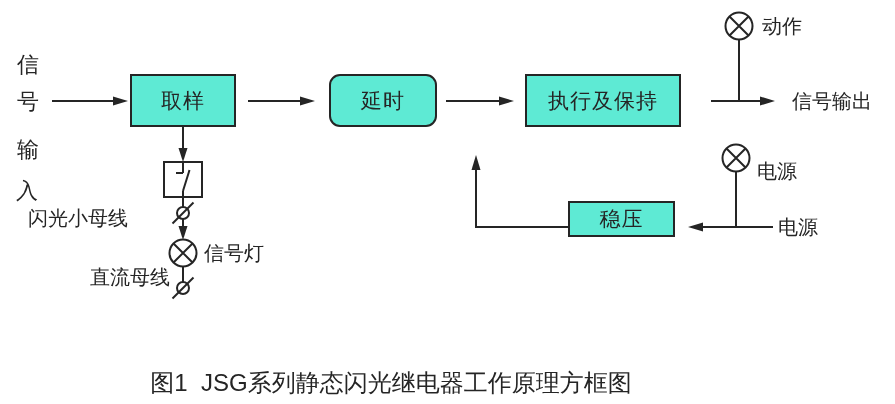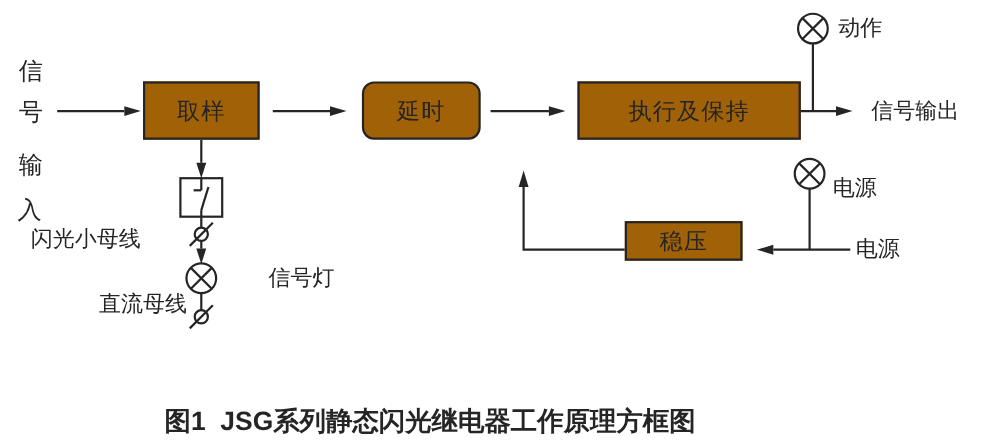--- a/index.html
+++ b/index.html
@@ -20,21 +20,21 @@
   .wires path, .wires line, .wires circle {
     stroke: #252525;
     stroke-width: 2;
     fill: none;
   }
   .wires polygon { fill: #252525; stroke: none; }
   .block {
     position: absolute;
     box-sizing: border-box;
     border: 2px solid #252525;
-    background: #a16207;
+    background: #5eead4;
     display: flex;
     align-items: center;
     justify-content: center;
     font-size: 21px;
     letter-spacing: 1px;
     color: #252525;
   }
   .lbl {
     position: absolute;
     font-size: 20px;
@@ -47,21 +47,21 @@
     font-size: 22px;
     line-height: 1;
     color: #252525;
   }
   .caption {
     position: absolute;
     left: 391px;
     top: 367px;
     transform: translateX(-50%);
     font-size: 24px;
-    font-weight: 700;
+    font-weight: 400;
     white-space: pre;
     color: #252525;
   }
 </style>
 </head>
 <body>
 
 <div class="canvas">
 
   <svg class="wires" viewBox="0 0 895 404">
@@ -145,39 +145,39 @@
       <path d="M172.5,298.5 L193.5,277.5"></path>
     </g>
   </svg>
 
   <div class="block" style="left:130px; top:74px; width:106px; height:53px;">
     <span>取样</span>
   </div>
   <div class="block" style="left:329px; top:74px; width:108px; height:53px;border-radius:11px;">
     <span>延时</span>
   </div>
-  <div class="block" style="left:525px; top:74px; width:203px; height:53px;">
+  <div class="block" style="left:525px; top:74px; width:156px; height:53px;">
     <span>执行及保持</span>
   </div>
   <div class="block" style="left:568px; top:201px; width:107px; height:36px;">
     <span>稳压</span>
   </div>
 
   <div class="block" style="left:163px; top:161px; width:40px; height:37px; background:transparent;"></div>
 
   <div>
     <span class="vchar" style="left:17px; top:54px;">信</span>
     <span class="vchar" style="left:17px; top:91px;">号</span>
     <span class="vchar" style="left:17px; top:139px;">输</span>
     <span class="vchar" style="left:16px; top:180px;">入</span>
   </div>
 
   <div class="lbl" style="left:28px; top:207px;">闪光小母线</div>
   <div class="lbl" style="left:42px; top:266px;margin-left:48px;">直流母线</div>
-  <div class="lbl" style="left:204px; top:242px;margin-left:40px;">信号灯</div>
+  <div class="lbl" style="left:204px; top:242px;">信号灯</div>
   <div class="lbl" style="left:762px; top:15px;">动作</div>
   <div class="lbl" style="left:792px; top:90px;">信号输出</div>
   <div class="lbl" style="left:757px; top:160px;">电源</div>
   <div class="lbl" style="left:778px; top:216px;">电源</div>
 
   <div class="caption">图1  JSG系列静态闪光继电器工作原理方框图</div>
 
 </div>
 
 </body></html>

